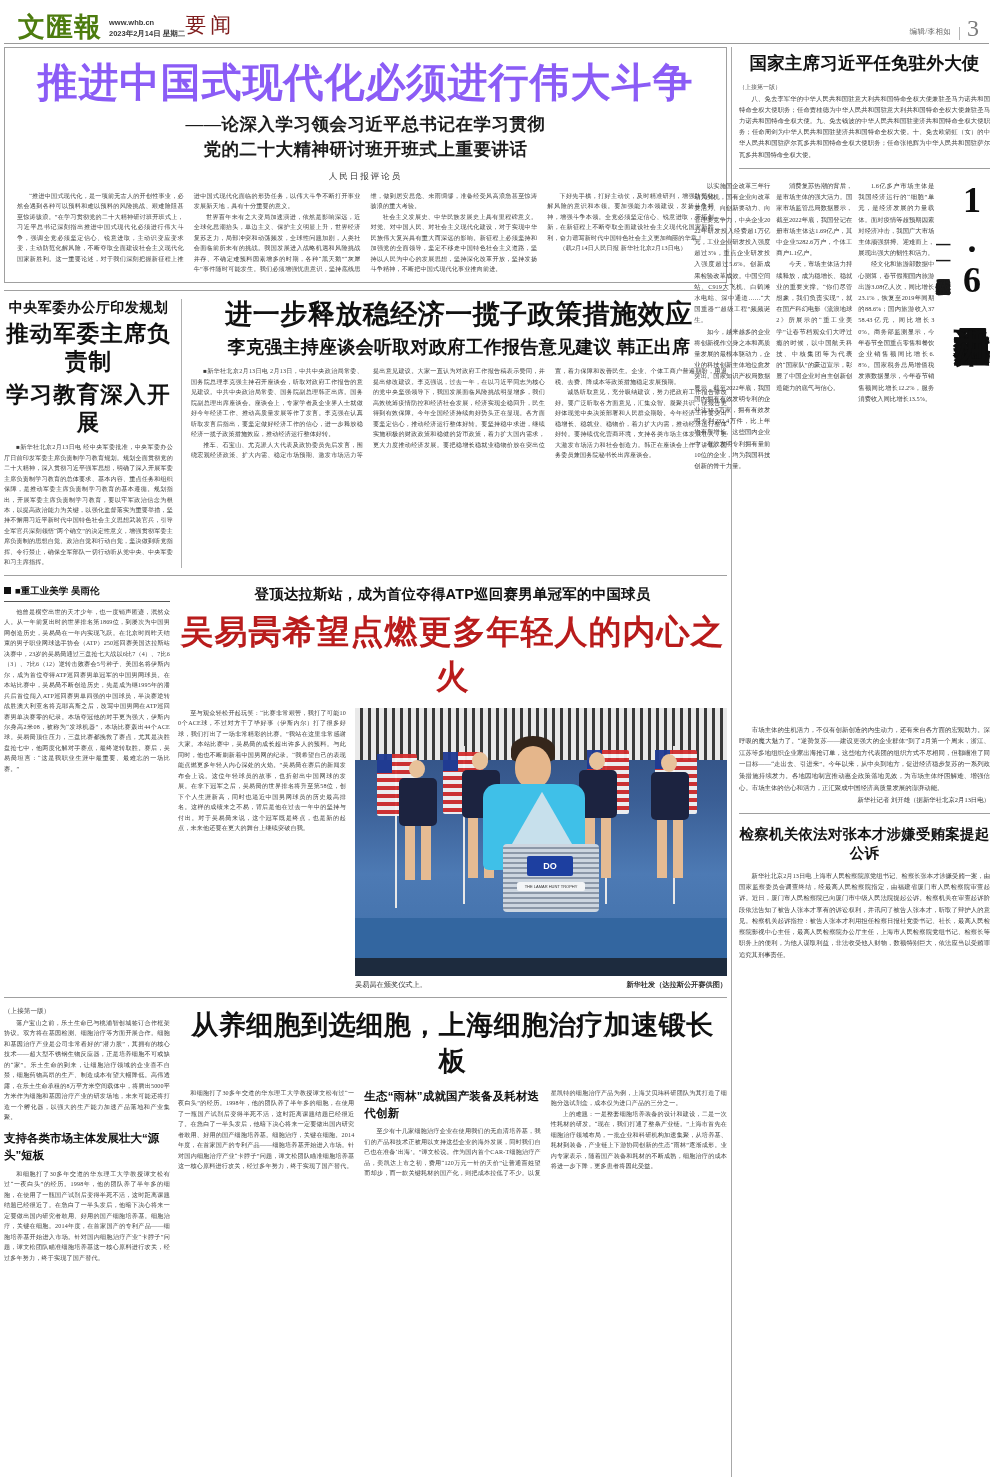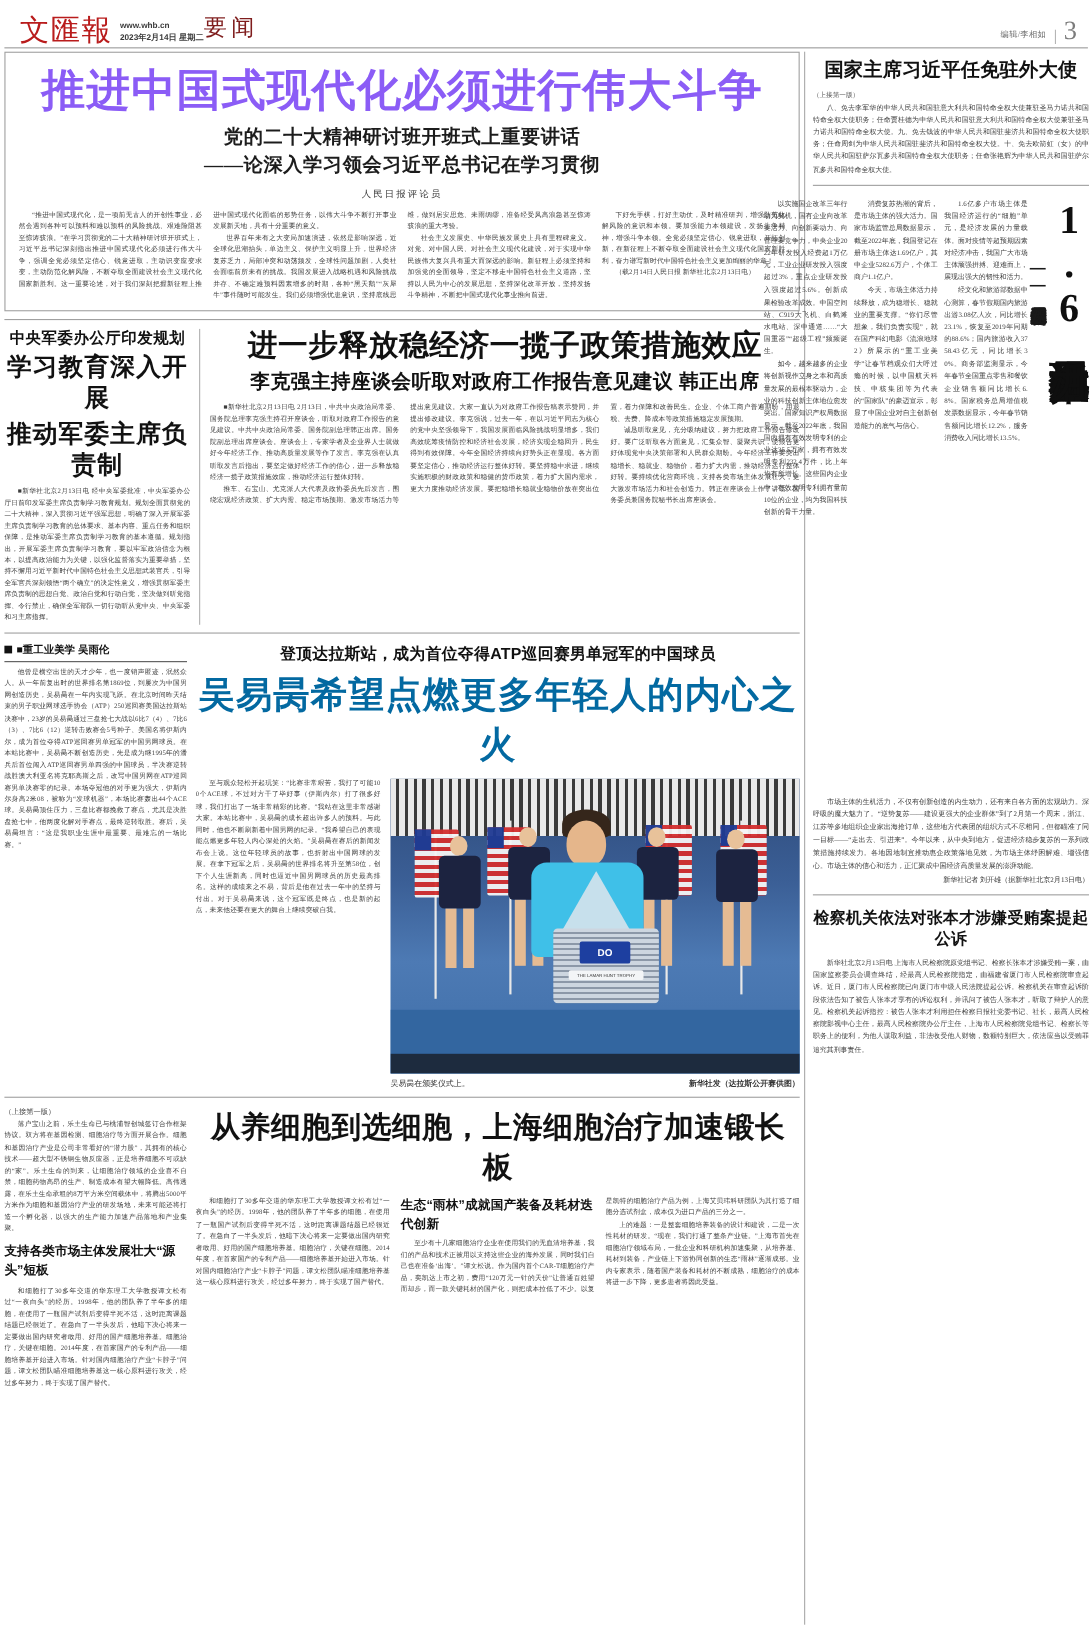--- a/index.html
+++ b/index.html
@@ -15,21 +15,21 @@
 
   
   .masthead {
     display: flex; align-items: flex-end;
     height: 44px; padding: 8px 10px 2px 14px;
     border-bottom: 1.2px solid #9a9a9a;
     margin: 0 4px;
   }
   .logo-cn {
     font-family: "Liberation Serif", serif;
-    font-size: 27px; font-weight: normal; color: #b91c1c;
+    font-size: 27px; font-weight: bold; color: #4d7c0f;
     letter-spacing: 1px; line-height: 1;
     margin-right: 7px;
   }
   .logo-meta { font-size: 7.5px; line-height: 1.45; color: #3a3a3a; font-weight: bold;
     font-family: "Liberation Sans", sans-serif; padding-bottom: 1px;}
   .masthead-center {
     flex: 1; text-align: left;
     font-size: 21px; color: #7f1d1d; letter-spacing: 4px;
     font-family: "Liberation Serif", serif;
     padding-bottom: 2px;
@@ -84,21 +84,21 @@
   
   .row3 { margin-top:7px; border-top:1px solid #a0a0a0; padding-top:9px; display:flex;}
   .row3-left { width:174px; padding-right:8px;}
   .byline-tag { font-family:"Liberation Sans",sans-serif; font-weight:bold; font-size:9.5px;
      border-bottom:1px solid #555; padding-bottom:3px; margin-bottom:5px; color:#111;}
   .byline-tag .sq { display:inline-block; width:7px;height:7px;background:#111;margin-right:4px;}
   .row3-right { flex:1; }
   .sports-kicker { text-align:center; font-family:"Liberation Sans",sans-serif; font-weight:bold;
      font-size:14.5px; letter-spacing:.2px; color:#111;}
   .sports-title { text-align:center; font-family:"Liberation Serif",serif; font-weight:bold;
-     font-size:33px; letter-spacing:1px; margin-top:6px; color:#0369a1;}
+     font-size:33px; letter-spacing:1px; margin-top:6px; color:#b91c1c;}
   .sports-body { display:flex; margin-top:8px; gap:9px;}
   .sports-col { width:168px; }
   .photo-wrap { width:372px; }
   .photo {
      width:372px; height:268px; position:relative; overflow:hidden;
      background: linear-gradient(#2e4a7a,#3b5f96 35%,#4d7ab4 62%,#3e6ea8);
   }
   .cap-row { display:flex; justify-content:space-between; font-size:7.2px; margin-top:4px; color:#333;}
   .cap-row b { font-weight:bold; }
 
@@ -184,37 +184,37 @@
       <div class="page-num">3</div>
     </div>
   </div>
 
   <div class="main-area">
 
     <div class="left-block">
 
       <div class="lead-box">
         <div class="lead-title cn">推进中国式现代化必须进行伟大斗争</div>
+        <div class="lead-sub">——论深入学习领会习近平总书记在学习贯彻</div>
         <div class="lead-sub">党的二十大精神研讨班开班式上重要讲话</div>
-        <div class="lead-sub">——论深入学习领会习近平总书记在学习贯彻</div>
         <div class="lead-byline cn">人民日报评论员</div>
         <div class="four-col body-col">
           <p>“推进中国式现代化，是一项前无古人的开创性事业，必然会遇到各种可以预料和难以预料的风险挑战、艰难险阻甚至惊涛骇浪。”在学习贯彻党的二十大精神研讨班开班式上，习近平总书记深刻指出推进中国式现代化必须进行伟大斗争，强调全党必须坚定信心、锐意进取，主动识变应变求变，主动防范化解风险，不断夺取全面建设社会主义现代化国家新胜利。这一重要论述，对于我们深刻把握新征程上推进中国式现代化面临的形势任务，以伟大斗争不断打开事业发展新天地，具有十分重要的意义。</p>
           <p>世界百年未有之大变局加速演进，依然是影响深远，近全球化思潮抬头，单边主义、保护主义明显上升，世界经济复苏乏力，局部冲突和动荡频发，全球性问题加剧，人类社会面临前所未有的挑战。我国发展进入战略机遇和风险挑战并存、不确定难预料因素增多的时期，各种“黑天鹅”“灰犀牛”事件随时可能发生。我们必须增强忧患意识，坚持底线思维，做到居安思危、未雨绸缪，准备经受风高浪急甚至惊涛骇浪的重大考验。</p>
           <p>社会主义发展史、中华民族发展史上具有里程碑意义。对党、对中国人民、对社会主义现代化建设，对于实现中华民族伟大复兴具有重大而深远的影响。新征程上必须坚持和加强党的全面领导，坚定不移走中国特色社会主义道路，坚持以人民为中心的发展思想，坚持深化改革开放，坚持发扬斗争精神，不断把中国式现代化事业推向前进。</p>
           <p>下好先手棋，打好主动仗，及时精准研判，增强防范化解风险的意识和本领。要加强能力本领建设，发扬斗争精神，增强斗争本领。全党必须坚定信心、锐意进取，开拓创新，在新征程上不断夺取全面建设社会主义现代化国家新胜利，奋力谱写新时代中国特色社会主义更加绚丽的华章！</p>
           <p>（载2月14日人民日报 新华社北京2月13日电）</p>
         </div>
       </div>
 
       <div class="row2">
         <div class="row2-left">
           <div class="kicker">中央军委办公厅印发规划</div>
+          <div class="mid-title">推动军委主席负责制</div>
           <div class="mid-title">学习教育深入开展</div>
-          <div class="mid-title">推动军委主席负责制</div>
           <div class="body-col">
             <p>■新华社北京2月13日电 经中央军委批准，中央军委办公厅日前印发军委主席负责制学习教育规划。规划全面贯彻党的二十大精神，深入贯彻习近平强军思想，明确了深入开展军委主席负责制学习教育的总体要求、基本内容、重点任务和组织保障，是推动军委主席负责制学习教育的基本遵循。规划指出，开展军委主席负责制学习教育，要以牢军政治信念为根本，以提高政治能力为关键，以强化监督落实为重要举措，坚持不懈用习近平新时代中国特色社会主义思想武装官兵，引导全军官兵深刻领悟“两个确立”的决定性意义，增强贯彻军委主席负责制的思想自觉、政治自觉和行动自觉，坚决做到听党指挥、令行禁止，确保全军部队一切行动听从党中央、中央军委和习主席指挥。</p>
           </div>
         </div>
         <div class="row2-right">
           <div class="big-title-2">进一步释放稳经济一揽子政策措施效应</div>
           <div class="sub-title-2">李克强主持座谈会听取对政府工作报告意见建议 韩正出席</div>
           <div class="three-col body-col">
             <p>■新华社北京2月13日电 2月13日，中共中央政治局常委、国务院总理李克强主持召开座谈会，听取对政府工作报告的意见建议。中共中央政治局常委、国务院副总理韩正出席。国务院副总理出席座谈会。座谈会上，专家学者及企业界人士就做好今年经济工作、推动高质量发展等作了发言。李克强在认真听取发言后指出，要坚定做好经济工作的信心，进一步释放稳经济一揽子政策措施效应，推动经济运行整体好转。</p>
             <p>推车、石宝山、尤克派人大代表及政协委员先后发言，围绕宏观经济政策、扩大内需、稳定市场预期、激发市场活力等提出意见建议。大家一直认为对政府工作报告稿表示赞同，并提出修改建议。李克强说，过去一年，在以习近平同志为核心的党中央坚强领导下，我国发展面临风险挑战明显增多，我们高效统筹疫情防控和经济社会发展，经济实现企稳回升，民生得到有效保障。今年全国经济持续向好势头正在显现。各方面要坚定信心，推动经济运行整体好转。要坚持稳中求进，继续实施积极的财政政策和稳健的货币政策，着力扩大国内需求，更大力度推动经济发展。要把稳增长稳就业稳物价放在突出位置，着力保障和改善民生。企业、个体工商户普遍期盼，用退税、去费、降成本等政策措施稳定发展预期。</p>

